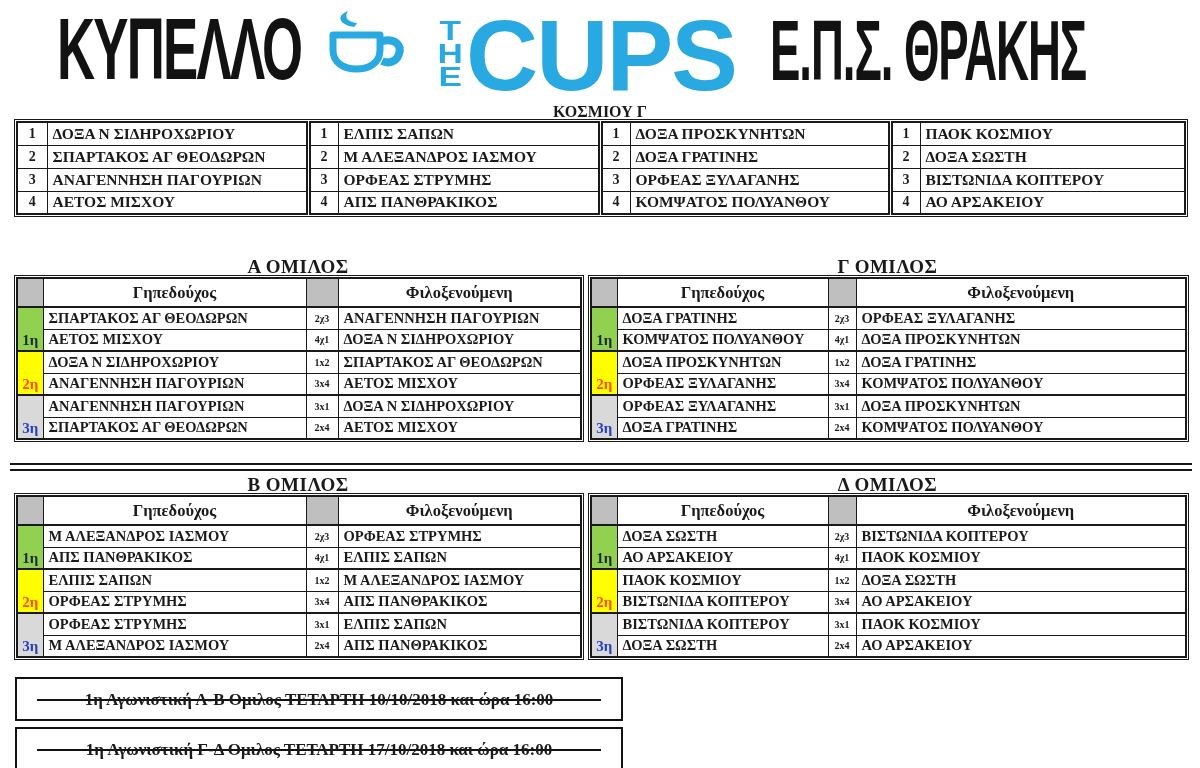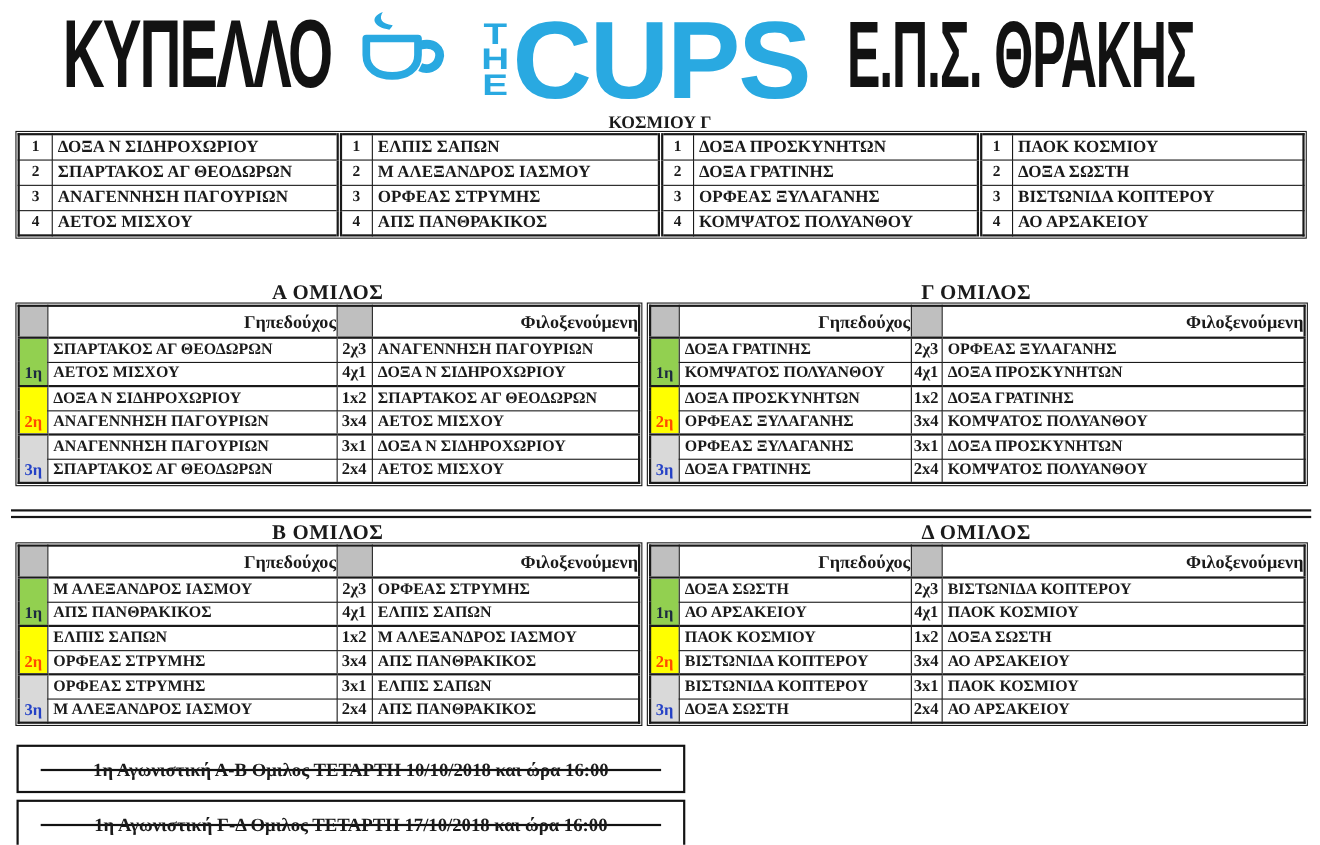--- a/index.html
+++ b/index.html
@@ -42,24 +42,24 @@
   .gt td.idx { text-align:center; font-size:14px; }
   .gt td.team { padding-left:5px; }
   .gt td.sep { border-left:5px double #1a1a1a; }
 
   
   .ft { position:absolute; border-collapse:collapse; table-layout:fixed; background:#fff;
         border:2.5px solid #1a1a1a; outline:1.5px solid #1a1a1a; outline-offset:1px; }
   .ft td { border:1px solid #1a1a1a; height:22px; font-size:14.5px;
            white-space:nowrap; overflow:hidden; }
   .ft tr.h td { height:29px; border-bottom:2.5px solid #1a1a1a;
-                text-align:right; font-size:16.5px; }
+                text-align:center; font-size:16.5px; }
   .ft td.gcell { background:#BFBFBF; }
   .ft td.home, .ft td.away { padding:0 3px 0 5px; }
-  .ft td.code { text-align:center; font-size:15px; padding:0; }
+  .ft td.code { text-align:center; font-size:10px; padding:0; }
   .ft tr.rt td { border-top:2.5px solid #1a1a1a; }
   .ft td.rlbl { vertical-align:bottom; text-align:center; font-size:15px;
                 line-height:1.05; padding-bottom:1px; }
 
   
   .rule { position:absolute; left:10px; top:463px; width:1182px; height:8px;
           border-top:2.5px solid #161616; border-bottom:2.5px solid #161616; }
 
   
   .bar { position:absolute; left:15px; width:608px; height:30px;

